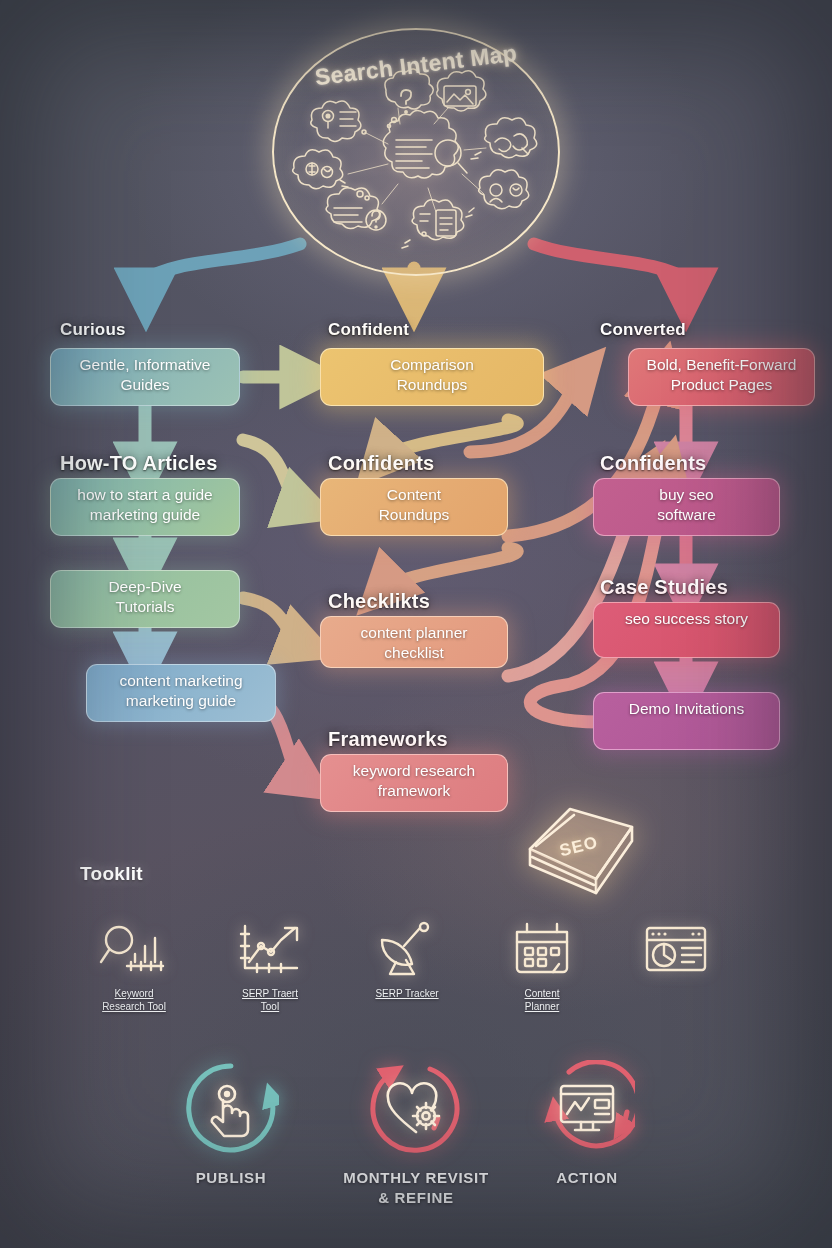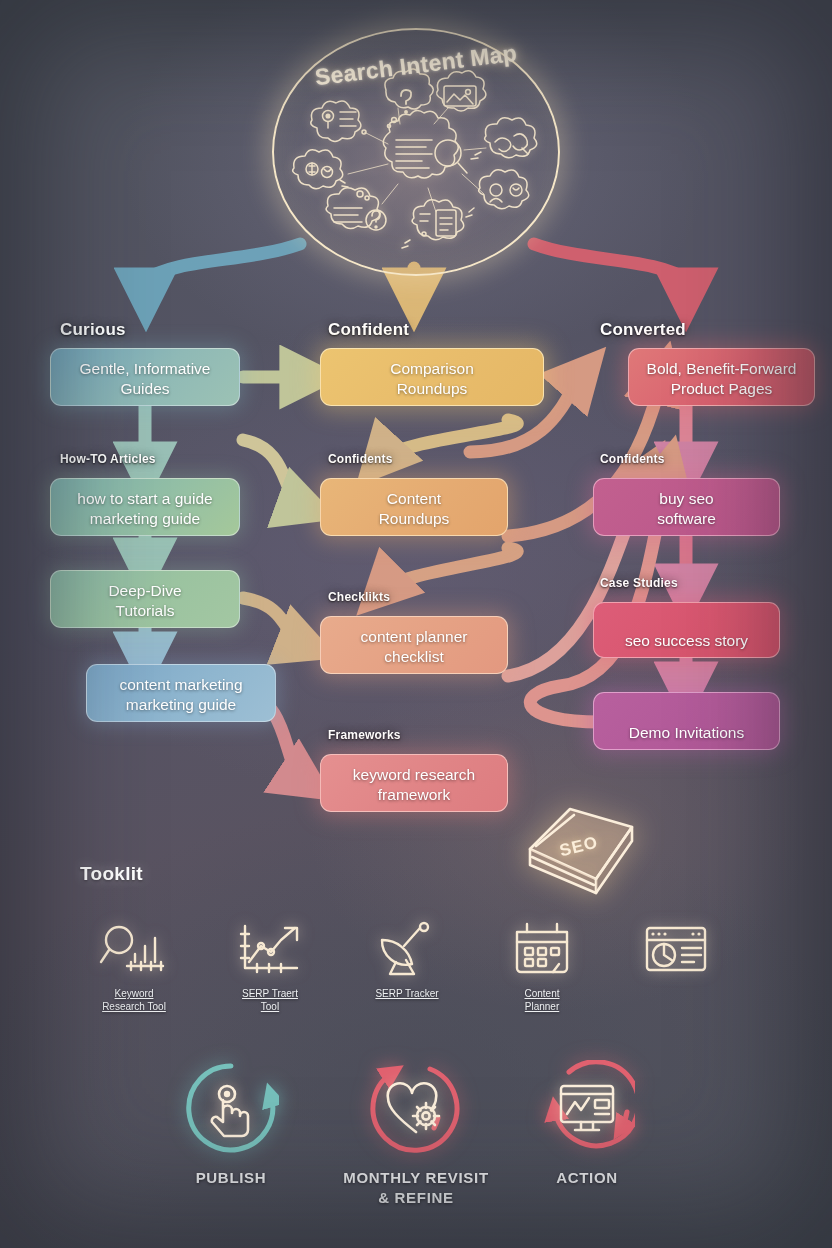--- a/index.html
+++ b/index.html
@@ -39,26 +39,26 @@
     transform:rotate(-7deg);
   }
 
   
   .col-head{
     position:absolute;color:#ffffff;
     font-weight:bold;font-size:17px;letter-spacing:.2px;
     text-shadow:0 0 9px rgba(0,0,0,.55),0 1px 2px rgba(0,0,0,.7);
     white-space:nowrap;
   }
-  .sub-head{font-size:12px;}
+  .sub-head{font-size:20px;}
 
   
   .node{
     position:absolute;border-radius:11px;
-    display:flex;align-items:flex-end;justify-content:center;
+    display:flex;align-items:flex-start;justify-content:center;
     text-align:center;color:#fff;font-size:15.5px;line-height:1.28;
     padding:6px 4px;box-sizing:border-box;
     border:1.6px solid rgba(255,255,255,.42);
     text-shadow:0 1px 3px rgba(0,0,0,.45);
   }
   .glow-teal{box-shadow:0 0 20px 3px rgba(130,190,200,.30);}
   .glow-green{box-shadow:0 0 20px 3px rgba(150,200,170,.28);}
   .glow-blue{box-shadow:0 0 20px 3px rgba(140,180,215,.30);margin-left:36px;}
   .glow-gold{box-shadow:0 0 24px 4px rgba(240,200,120,.42);}
   .glow-orange{box-shadow:0 0 22px 4px rgba(235,170,110,.38);}
@@ -326,21 +326,21 @@
   <div class="node glow-orange" style="left:320px;top:478px;width:188px;height:58px;
               background:linear-gradient(135deg,#e8b678,#e5ab72 55%,#e3a46c);
               border-color:rgba(255,235,200,.7);">
     <span>
       <span>Content</span><br>
       <span>Roundups</span>
     </span>
   </div>
 
   <div class="col-head sub-head" style="left:328px;top:590px;width:172px;">Checklikts</div>
-  <div class="node glow-peach" style="left:320px;top:616px;width:188px;height:58px;
+  <div class="node glow-peach" style="left:320px;top:616px;width:188px;height:52px;
               background:linear-gradient(135deg,#e8ab8c,#e5a184 55%,#e39880);
               border-color:rgba(255,230,210,.68);">
     <span>
       <span>content planner</span><br>
       <span>checklist</span>
     </span>
   </div>
 
   <div class="col-head sub-head" style="left:328px;top:728px;width:172px;">Frameworks</div>
   <div class="node glow-salmon" style="left:320px;top:754px;width:188px;height:58px;

